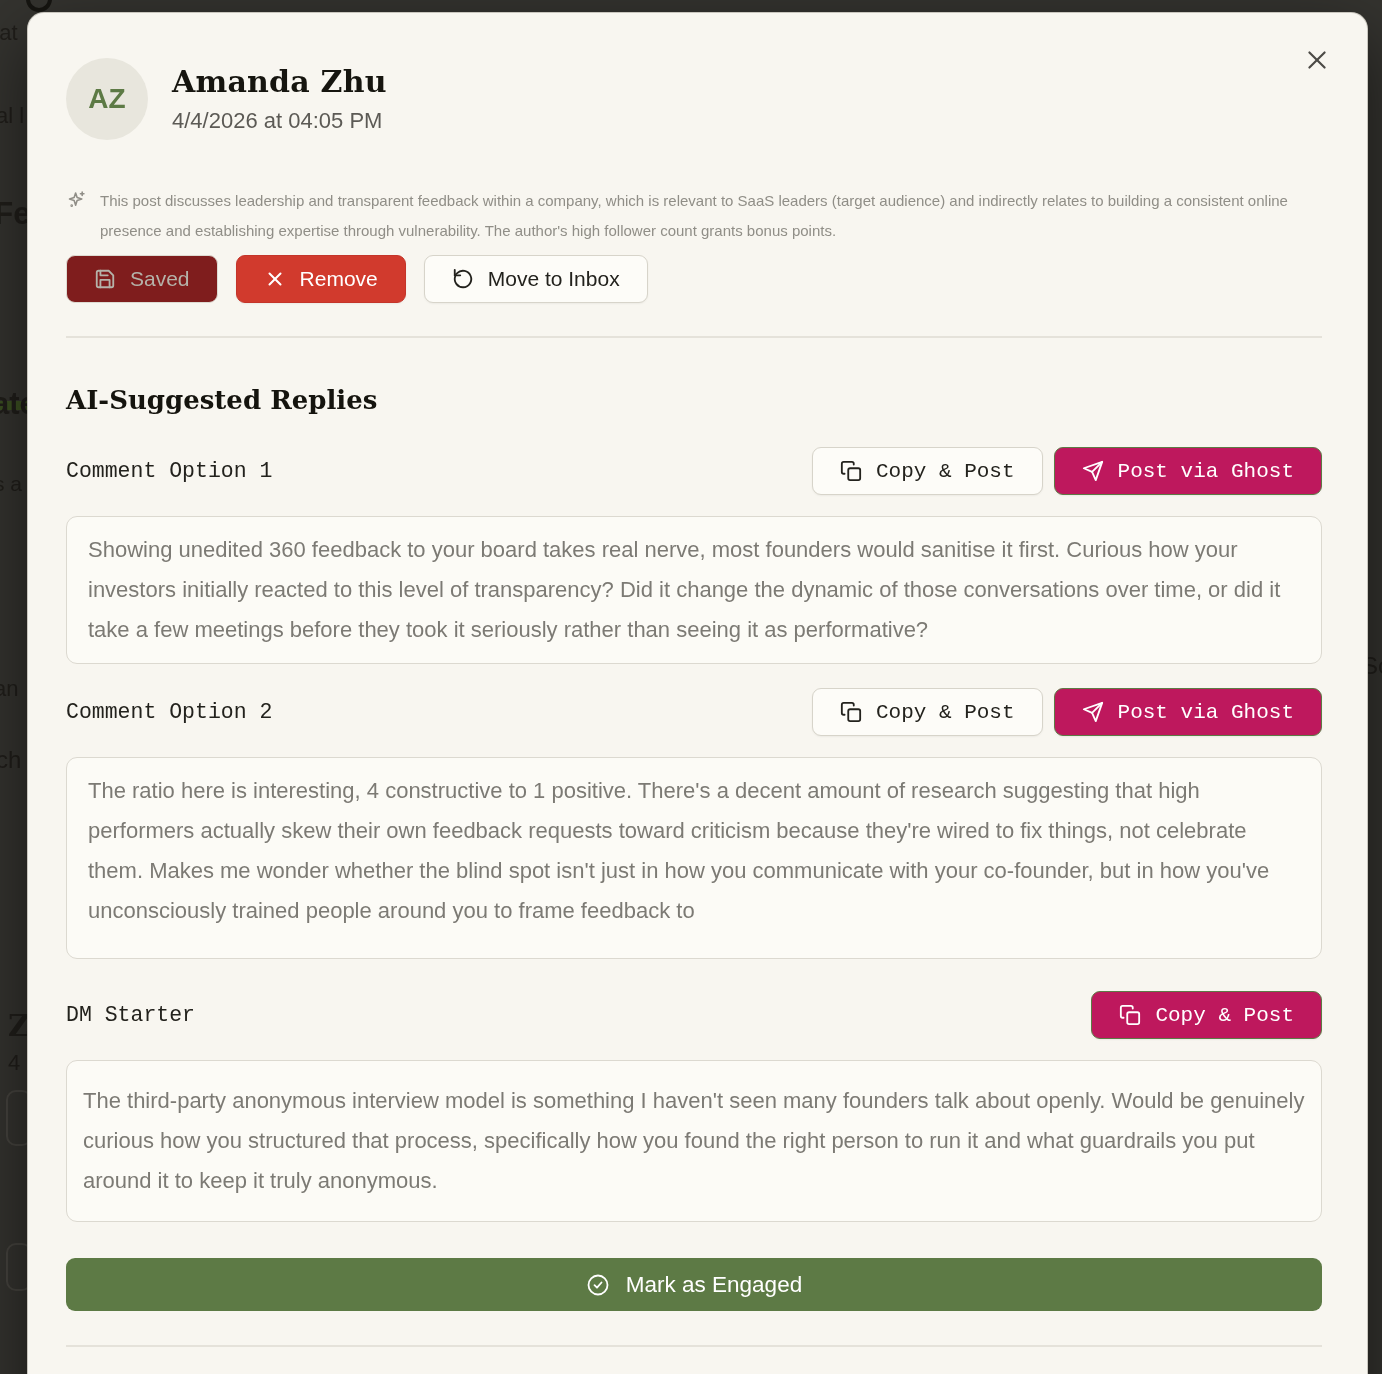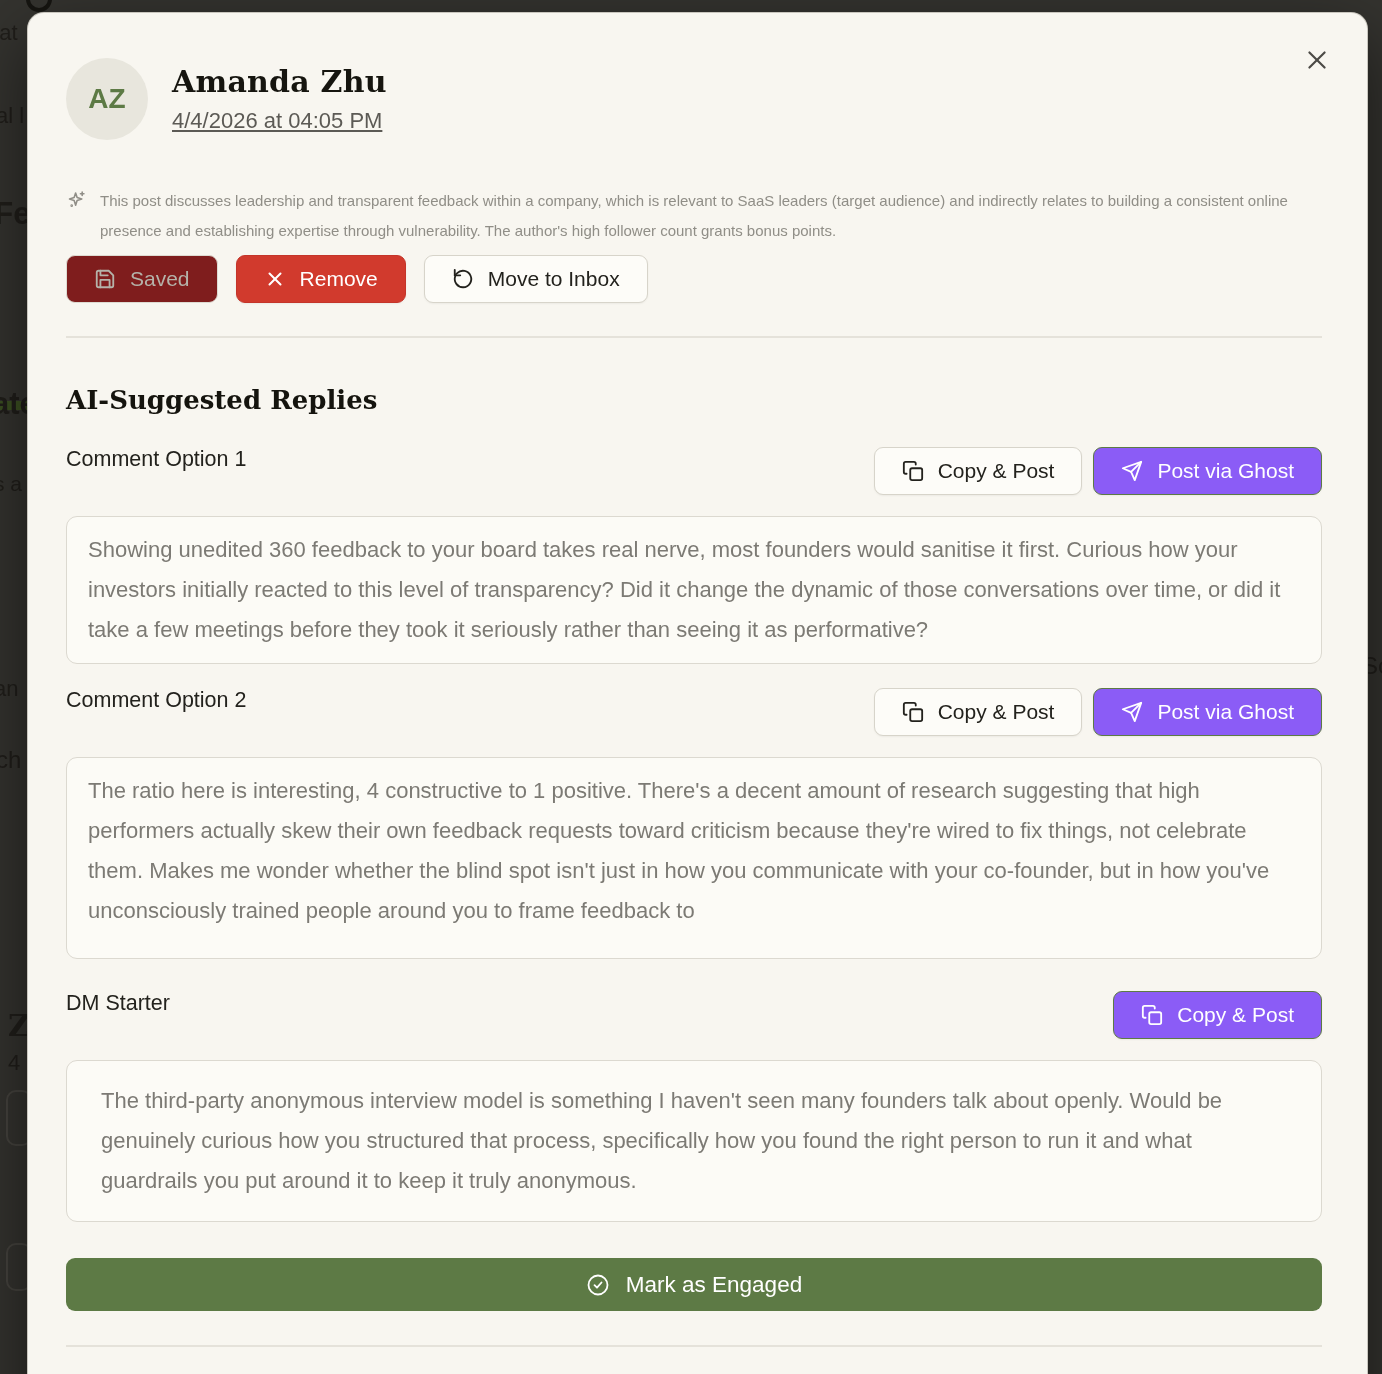--- a/index.html
+++ b/index.html
@@ -35,44 +35,44 @@
   }
   .close-btn svg { width:26px; height:26px; }
 
   .header { display:flex; align-items:center; gap:24px; padding-top:45px; }
   .avatar {
     width:82px; height:82px; border-radius:50%; background:#e8e6dd;
     color:#5d7a45; font-size:28px; font-weight:700;
     display:flex; align-items:center; justify-content:center; flex-shrink:0;
   }
   .name { font-family:"DejaVu Serif",serif; font-weight:700; font-size:30px; color:#16150f; letter-spacing:.2px; }
-  .timestamp { font-size:22px; color:#5c5a55; margin-top:9px;text-decoration:underline; }
+  .timestamp { font-size:22px; color:#5c5a55; margin-top:9px; }
 
   .summary { display:flex; gap:13px; margin-top:46px; color:#908e87; font-size:15px; line-height:30px; max-width:1240px; }
   .summary .ai-ic { flex-shrink:0; margin-top:3px; color:#908e87; }
   .summary .ai-ic svg { width:21px; height:21px; }
 
   .actions { display:flex; gap:18px; margin-top:9px; }
   .btn {
     height:48px; border-radius:9px; border:1px solid #d7d4ca; background:#fdfcf8;
     color:#23221d; font-size:21px; font-family:inherit;
     display:inline-flex; align-items:center; gap:14px; padding:0 27px;
     box-shadow:0 1px 2px rgba(0,0,0,.05); cursor:pointer; white-space:nowrap;
   }
   .btn svg { width:22px; height:22px; flex-shrink:0; }
   .btn.disabled { color:#b5b2a9; background:#7f1d1d; border-color:#dedbd2; box-shadow:none; }
   .btn.danger { background:#d13a2d; border-color:#c4352a; color:#fff; }
-  .btn.green  { background:#8b5cf6; border-color:#5d7a45; color:#fff; }
+  .btn.green  { background:#be185d; border-color:#5d7a45; color:#fff; }
 
   .divider { height:2px; background:#e5e2da; margin-top:33px; }
   .divider.bottom { margin-top:34px; }
 
   .section-heading { margin-top:47px; font-family:"DejaVu Serif",serif; font-weight:700; font-size:26px; color:#15140e; }
 
-  .option-row { display:flex; align-items:flex-start; justify-content:space-between; margin-top:32px; }
+  .option-row { display:flex; align-items:center; justify-content:space-between; margin-top:32px;font-family:Liberation Mono, monospace; }
   .option-label { font-size:21.5px; color:#23221d; }
   .option-buttons { display:flex; gap:11px; }
 
   .reply-box {
     margin-top:21px; border:1.5px solid #dcd9d0; border-radius:11px; background:#fcfbf6;
     padding:13px 21px; font-size:22px; line-height:40px; color:#7c7a74;
   }
   .reply-box.clip { height:202px; overflow:hidden; }
 
   .engage-btn {
@@ -227,21 +227,21 @@
         <span style="display:flex;">
           <svg viewBox="0 0 24 24" fill="none" stroke="currentColor" stroke-width="2" stroke-linecap="round" stroke-linejoin="round">
               <rect x="9" y="9" width="13" height="13" rx="2"></rect>
               <path d="M5 15H4a2 2 0 0 1-2-2V4a2 2 0 0 1 2-2h9a2 2 0 0 1 2 2v1"></path>
             </svg>
         </span>
         <span>Copy &amp; Post</span>
       </button>
     </div>
   </div>
-  <div class="reply-box" style="padding:20px 34px;">The third-party anonymous interview model is something I haven't seen many founders talk about openly. Would be genuinely curious how you structured that process, specifically how you found the right person to run it and what guardrails you put around it to keep it truly anonymous.</div>
+  <div class="reply-box" style="padding:20px 16px;">The third-party anonymous interview model is something I haven't seen many founders talk about openly. Would be genuinely curious how you structured that process, specifically how you found the right person to run it and what guardrails you put around it to keep it truly anonymous.</div>
 
   <button class="engage-btn">
     <span style="display:flex;">
       <svg viewBox="0 0 24 24" fill="none" stroke="currentColor" stroke-width="1.8" stroke-linecap="round" stroke-linejoin="round">
           <circle cx="12" cy="12" r="9.5"></circle>
           <path d="M8.5 12.2 L11 14.7 L15.5 9.5"></path>
         </svg>
     </span>
     <span>Mark as Engaged</span>
   </button>

